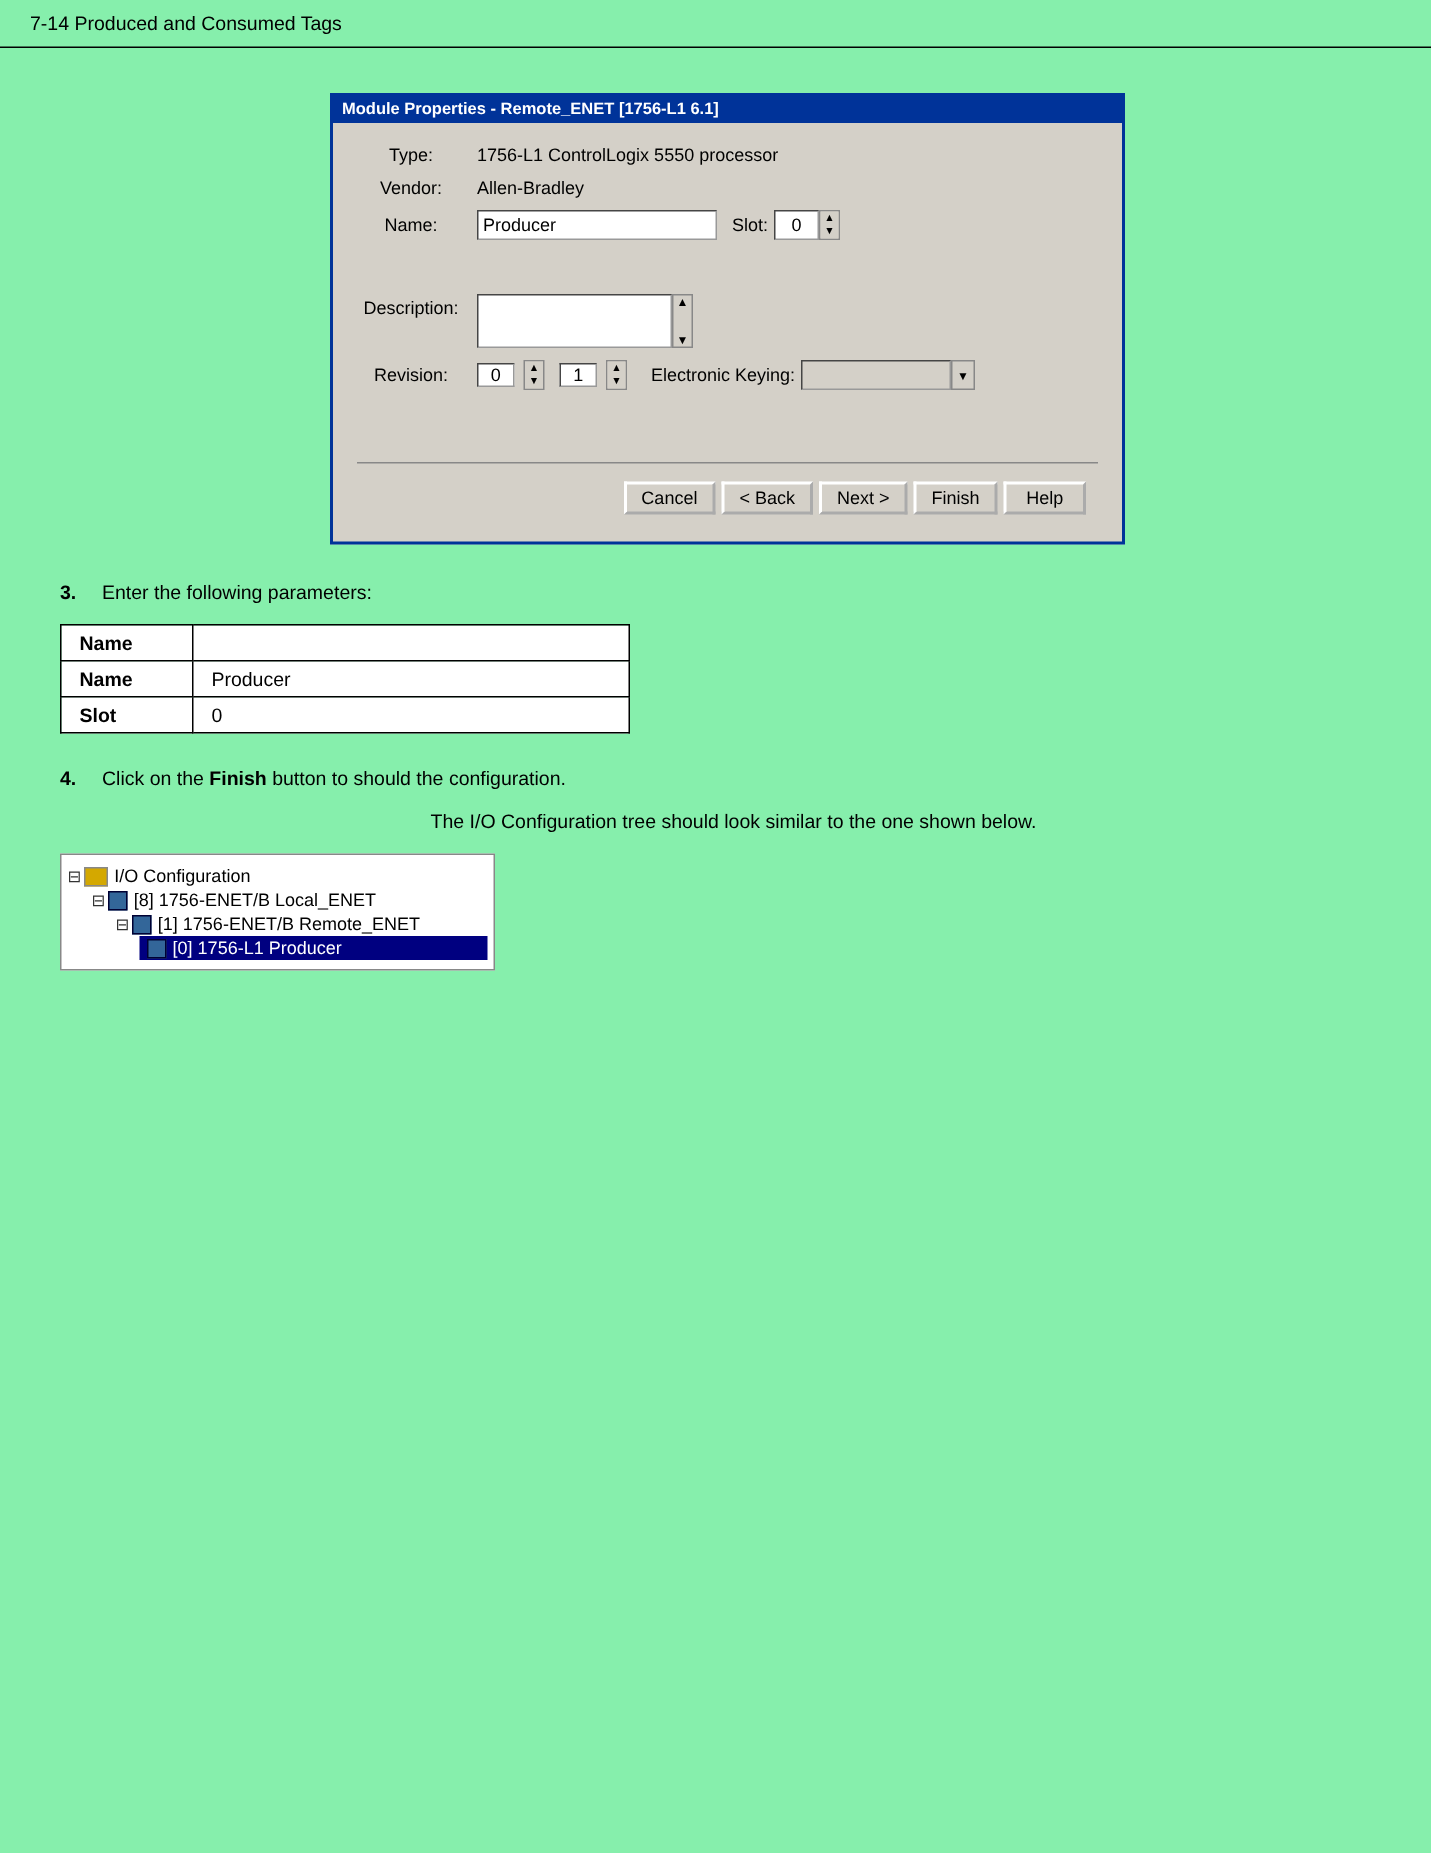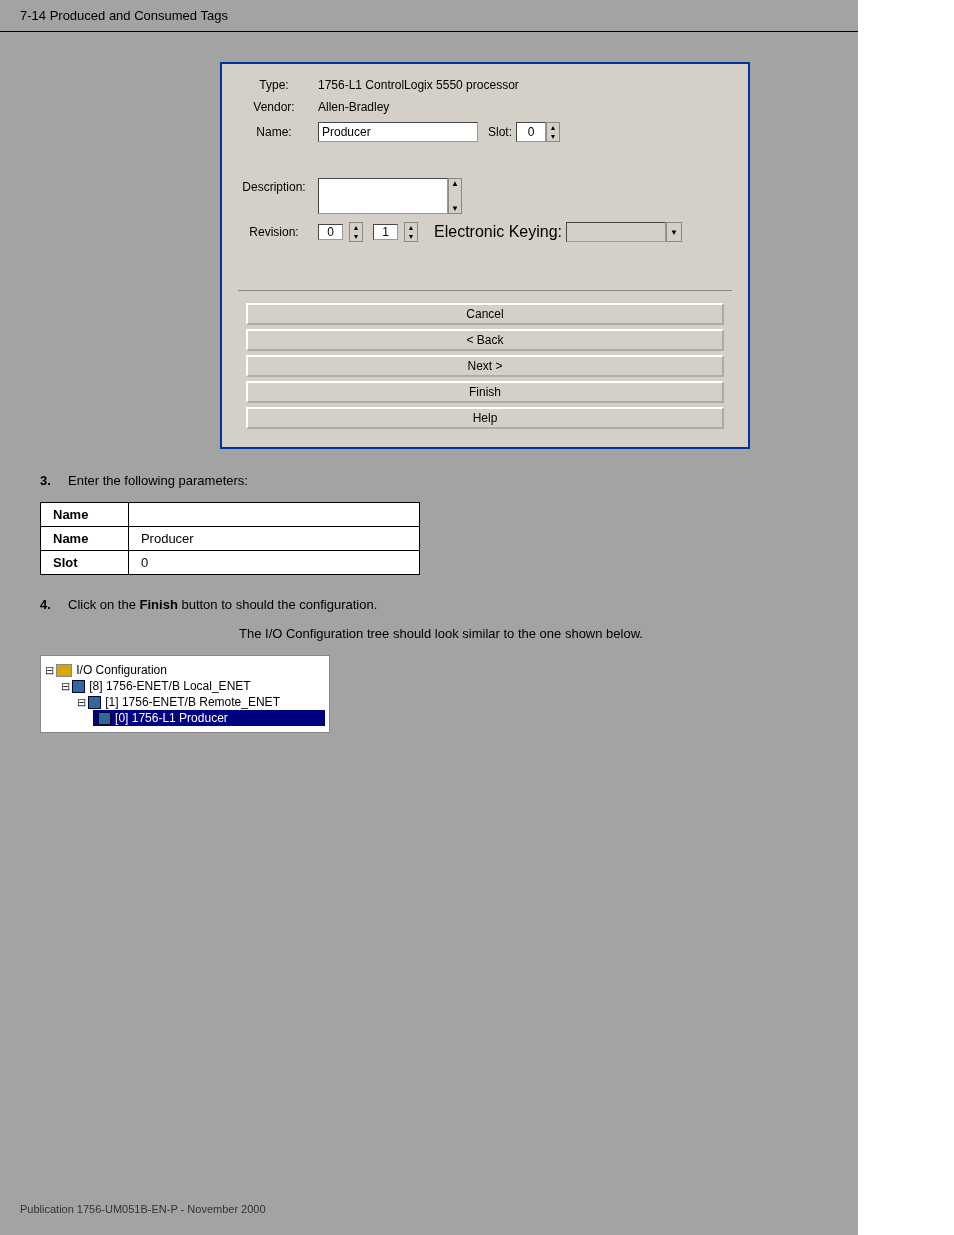--- a/index.html
+++ b/index.html
@@ -7,23 +7,23 @@
       background: #ffffff;
       font-family: Arial, sans-serif;
       font-size: 13px;
       color: #000000;
       width: 954px;
       min-height: 1235px;
       position: relative;
     }
 
     .page-container {
-      width: 858px;
+      width: 954px;
       min-height: 1235px;
-      background: #a3a3a3;
+      background: #86efac;
       padding: 0;
     }
 
     
     .header-bar {
       display: flex;
       justify-content: space-between;
       align-items: center;
       padding: 8px 20px 8px 20px;
       border-bottom: 1px solid #000;
@@ -163,21 +163,20 @@
       border-top: 1px solid #888;
       margin: 10px 0 8px 0;
     }
 
     
     .dialog-buttons {
       display: flex;
       justify-content: flex-end;
       gap: 4px;
       padding: 4px 8px 8px 8px;
-      flex-direction: column;
     }
     .dialog-btn {
       background: #d4d0c8;
       border: 2px outset #ffffff;
       font-size: 12px;
       padding: 2px 10px;
       cursor: pointer;
       min-width: 55px;
     }
 
@@ -271,20 +270,23 @@
 <div class="page-container">
 
   <div class="header-bar">
     <span>7-14    Produced and Consumed Tags</span>
   </div>
 
   <div class="content-area">
 
 
     <div class="dialog-container">
+      <div class="dialog-title-bar">
+        <span>Module Properties - Remote_ENET [1756-L1 6.1]</span>
+      </div>
       <div class="dialog-body">
 
         <div class="dialog-row">
           <span class="dialog-label">Type:</span>
           <span class="dialog-value">1756-L1 ControlLogix 5550 processor</span>
         </div>
 
         <div class="dialog-row">
           <span class="dialog-label">Vendor:</span>
           <span class="dialog-value">Allen-Bradley</span>
@@ -320,21 +322,21 @@
             <div class="spinbox-arrows">
               <button class="spinbox-arrow">▲</button>
               <button class="spinbox-arrow">▼</button>
             </div>
             <input class="spinbox-input" type="text" value="1" style="width: 25px; margin-left: 4px;">
             <div class="spinbox-arrows">
               <button class="spinbox-arrow">▲</button>
               <button class="spinbox-arrow">▼</button>
             </div>
           </div>
-          <span style="margin-left:16px; font-size:16px;">Electronic Keying:</span>
+          <span style="margin-left:16px; font-size:12px;">Electronic Keying:</span>
           <input class="ek-input" type="text" style="margin-left: 4px;" value="">
           <div class="ek-dropdown">▼</div>
         </div>
 
         <div style="height: 30px;"></div>
 
         <hr class="dialog-separator">
 
         <div class="dialog-buttons">
           <button class="dialog-btn">Cancel</button>
@@ -403,16 +405,13 @@
 
       <div class="tree-item tree-indent-4 selected">
         <span class="tree-expand">&nbsp;</span>
         <span style="display:inline-block;width:13px;height:13px;background:#336699;border:1px solid #003;margin-right:4px;"></span>
         <span>[0] 1756-L1 Producer</span>
       </div>
     </div>
 
   </div>
 
-  <div class="footer">
-    <span>Publication 1756-UM051B-EN-P - November 2000</span>
-  </div>
 </div>
 
 </body></html>

